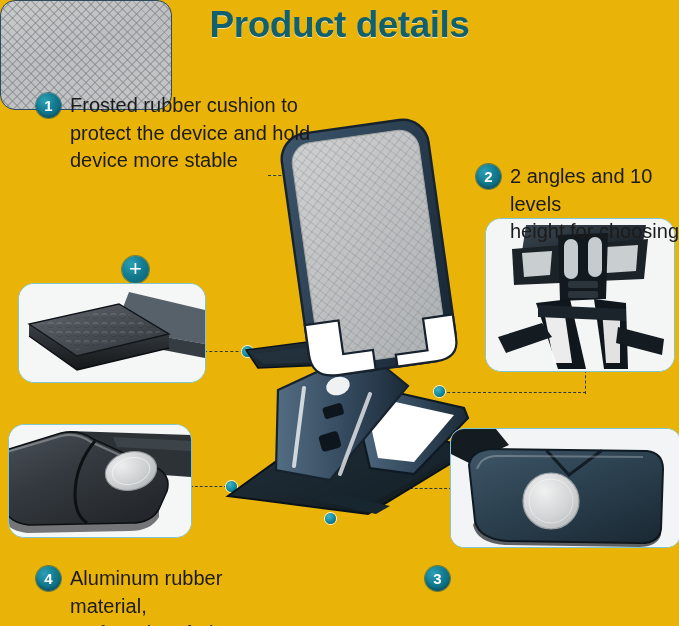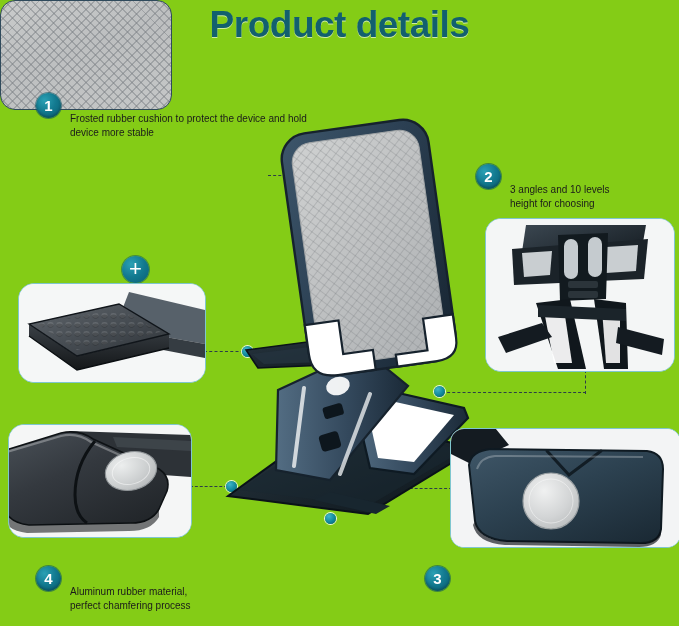--- a/index.html
+++ b/index.html
@@ -4,21 +4,21 @@
 <style>
   html,body{margin:0;padding:0;background:#ffffff;}
   body{
     font-family:"Liberation Sans","DejaVu Sans",sans-serif;
     -webkit-font-smoothing:antialiased;
   }
   #stage{
     position:relative;
     width:679px;
     height:626px;
-    background:#84cc16;
+    background:#eab308;
     overflow:hidden;
   }
 
   
   #page-title{
     position:absolute;
     left:0; top:4px;
     width:679px;
     text-align:center;
     font-size:37px;
@@ -35,26 +35,25 @@
     width:25px;height:25px;border-radius:50%;
     background:radial-gradient(circle at 34% 30%, #2aa0b4 0%, #12798f 48%, #0a5f73 100%);
     box-shadow:0 0 0 1px rgba(8,80,95,.55), inset 0 -2px 3px rgba(0,0,0,.25);
     color:#ffffff;
     font-size:15px;font-weight:bold;
     display:flex;align-items:center;justify-content:center;
     line-height:1;
     margin-top:1px;
   }
   .callout-text{
-    font-size:10px;
+    font-size:20px;
     line-height:1.38;
     color:#1b1b1b;
     white-space:pre-line;
     max-width:260px;
-    margin-top:20px;
   }
 
   #callout-1{left:36px; top:92px;}
   #callout-1 .callout-text{max-width:268px;}
   #callout-2{left:476px; top:163px;}
   #callout-2 .callout-text{max-width:180px;}
   #callout-3{left:425px; top:565px;}
   #callout-3 .callout-text{max-width:175px;}
   #callout-4{left:36px; top:565px;}
   #callout-4 .callout-text{max-width:230px;}
@@ -351,21 +350,21 @@
   </div>
 
   <div class="callout" id="callout-1">
     <div class="badge">1</div>
     <div class="callout-text">Frosted rubber cushion to protect the device and hold
 device more stable</div>
   </div>
 
   <div class="callout" id="callout-2">
     <div class="badge">2</div>
-    <div class="callout-text">3 angles and 10 levels
+    <div class="callout-text">2 angles and 10 levels
 height for choosing</div>
   </div>
 
   <div class="callout" id="callout-3">
     <div class="badge">3</div>
   </div>
 
   <div class="callout" id="callout-4">
     <div class="badge">4</div>
     <div class="callout-text">Aluminum rubber material,

